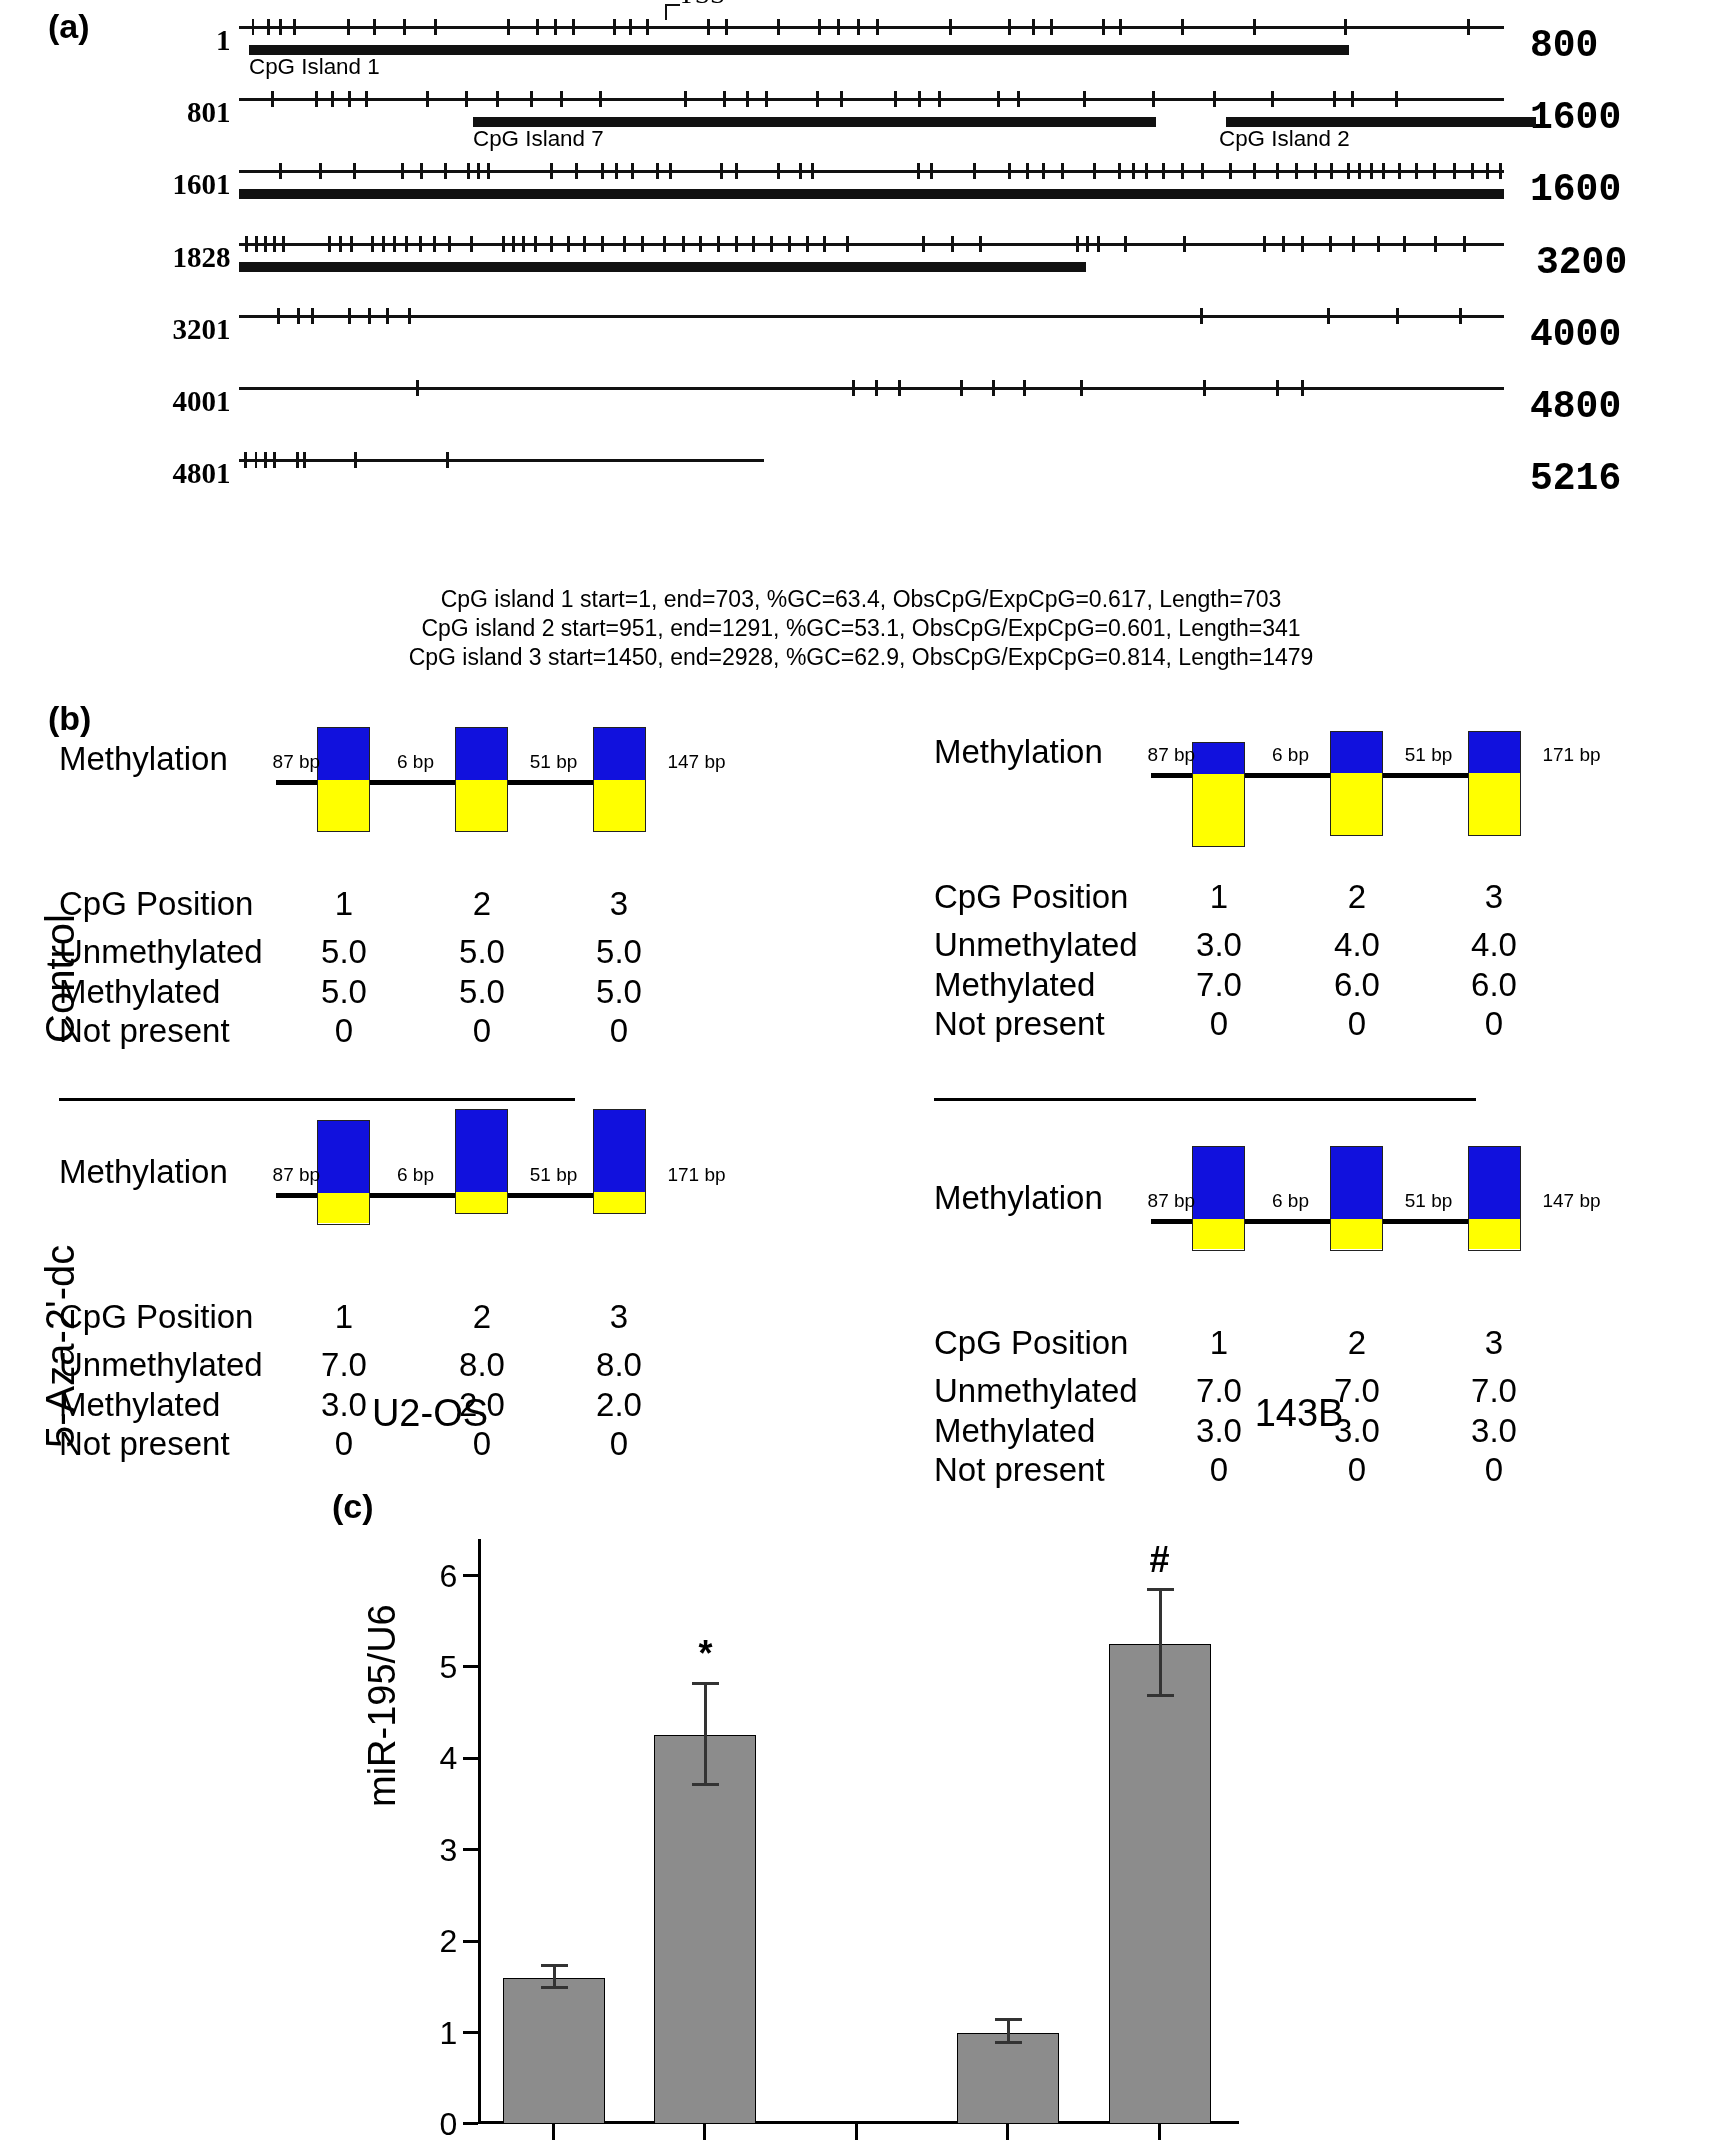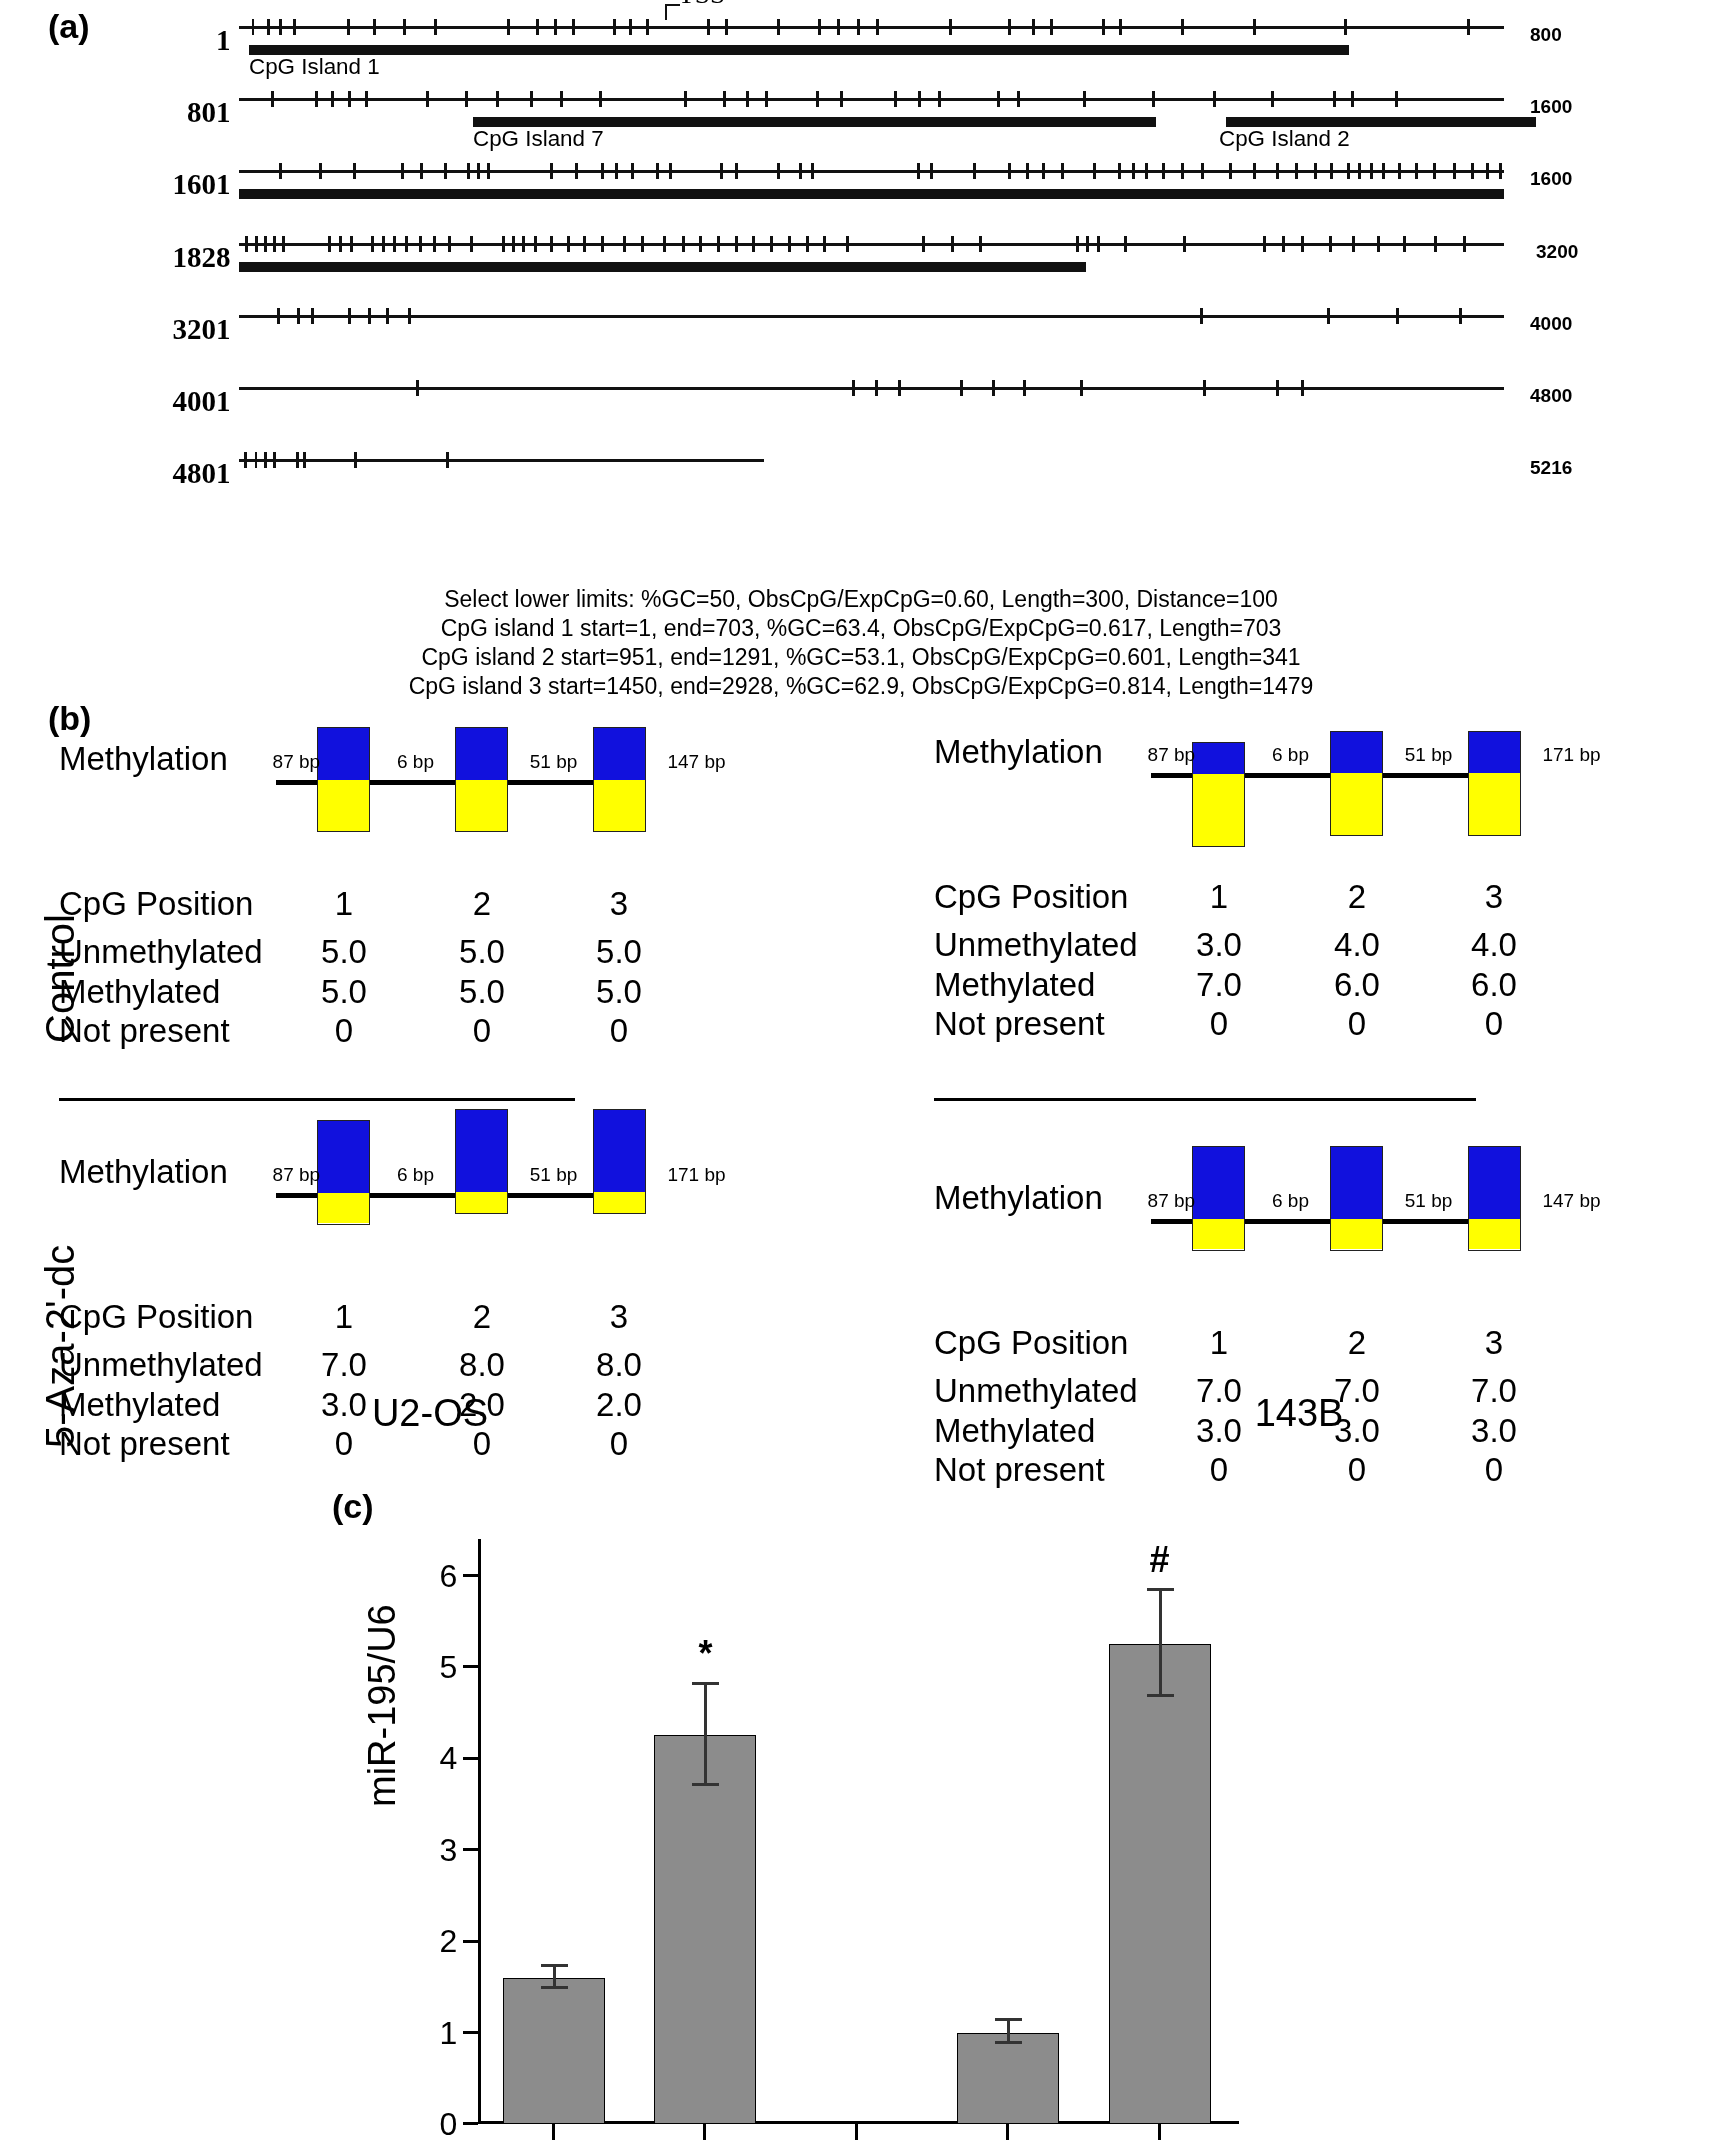--- a/index.html
+++ b/index.html
@@ -8,22 +8,22 @@
 
   .panel-letter{position:absolute;font-weight:bold;font-size:34px;}
 
   
   #panel-a{position:absolute;left:0;top:0;width:1722px;height:551px;}
   .seq-row{position:absolute;height:57px;}
   .seq-start{position:absolute;right:100%;margin-right:8.6px;top:-1.7px;
              font-weight:bold;font-size:29px;white-space:nowrap;
              font-family:"Liberation Serif",serif;}
   .seq-end{position:absolute;left:100%;margin-left:26px;top:-1.7px;
-           font-weight:bold;font-size:19px;white-space:nowrap;
-           font-family:Liberation Sans, sans-serif;}
+           font-weight:bold;font-size:38px;white-space:nowrap;
+           font-family:Liberation Mono, monospace;}
   .seq-line{position:absolute;left:0;top:0;height:2.6px;background:#111;}
   .tick{position:absolute;width:2.6px;height:16.3px;background:#111;top:-6.9px;}
   .island-bar{position:absolute;height:9.5px;background:#111;top:19px;}
   .island-label{position:absolute;top:27.5px;font-size:22.4px;white-space:nowrap;
                 font-family:"Liberation Sans",sans-serif;}
   .tss-wrap{position:absolute;top:-48px;font-size:27.5px;white-space:nowrap;
             font-family:"Liberation Serif",serif;}
   .tss-bracket{position:absolute;left:-13px;top:26px;width:13px;height:13.8px;
                border-left:2.6px solid #111;border-top:2.6px solid #111;}
 
@@ -311,21 +311,20 @@
         <div class="tick" style="left: 34px;"></div>
         <div class="tick" style="left: 57px;"></div>
         <div class="tick" style="left: 64px;"></div>
         <div class="tick" style="left: 115px;"></div>
         <div class="tick" style="left: 207px;"></div>
       </div>
     </div>
 </div>
 
 <div id="cpg-text">
-    <div>Select lower limits: %GC=50, ObsCpG/ExpCpG=0.60, Length=300, Distance=100</div>
     <div>CpG island 1 start=1, end=703, %GC=63.4, ObsCpG/ExpCpG=0.617, Length=703</div>
     <div>CpG island 2 start=951, end=1291, %GC=53.1, ObsCpG/ExpCpG=0.601, Length=341</div>
     <div>CpG island 3 start=1450, end=2928, %GC=62.9, ObsCpG/ExpCpG=0.814, Length=1479</div>
   </div>
 
 <div id="panel-b">
   <div class="panel-letter" style="left:48px;top:0px;">(b)</div>
 
   <div class="side-label" style="left:38px;top:344px;">Control</div>
   <div class="side-label" style="left:38px;top:749px;">5-Aza-2'-dc</div>

